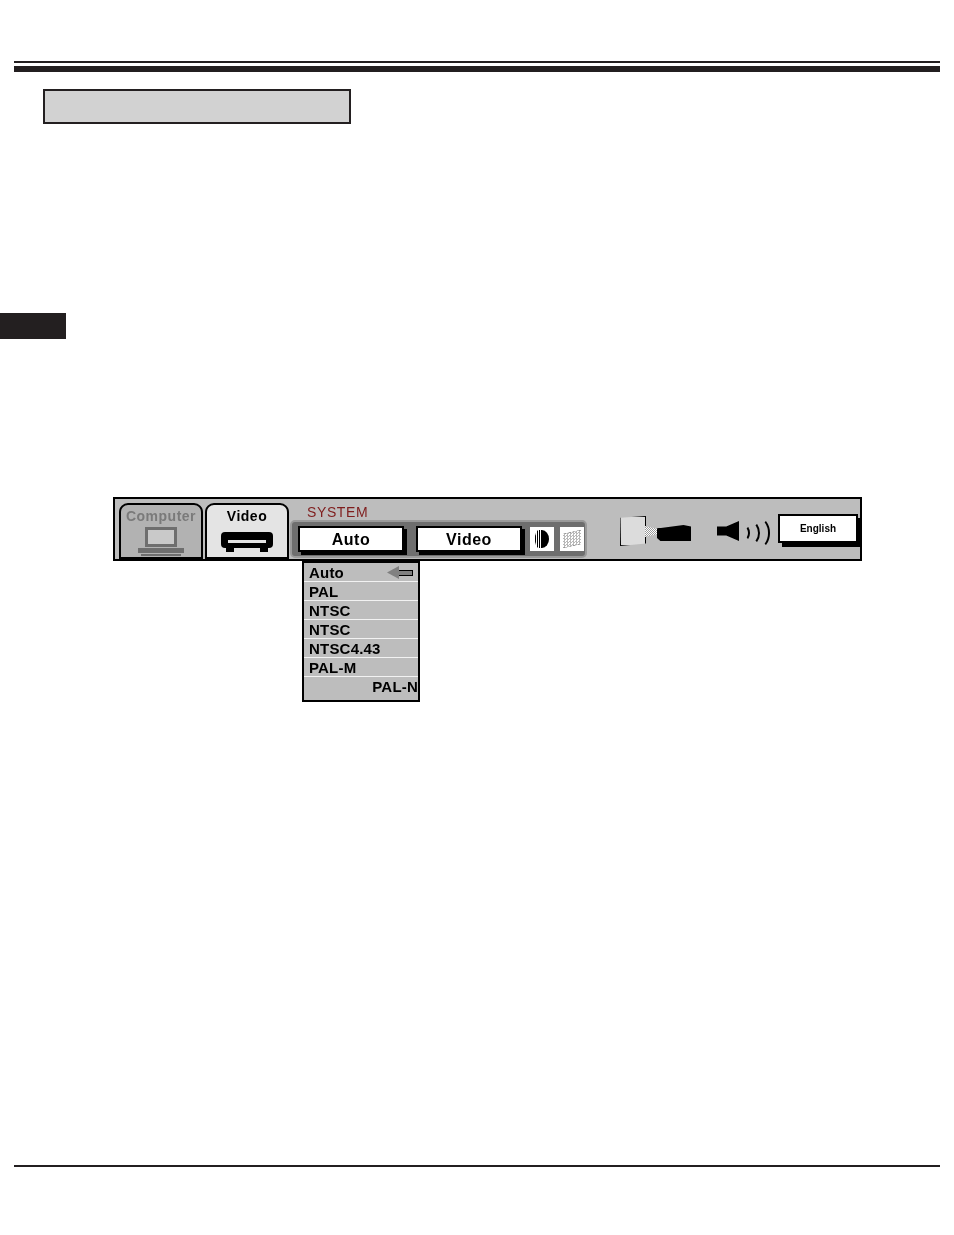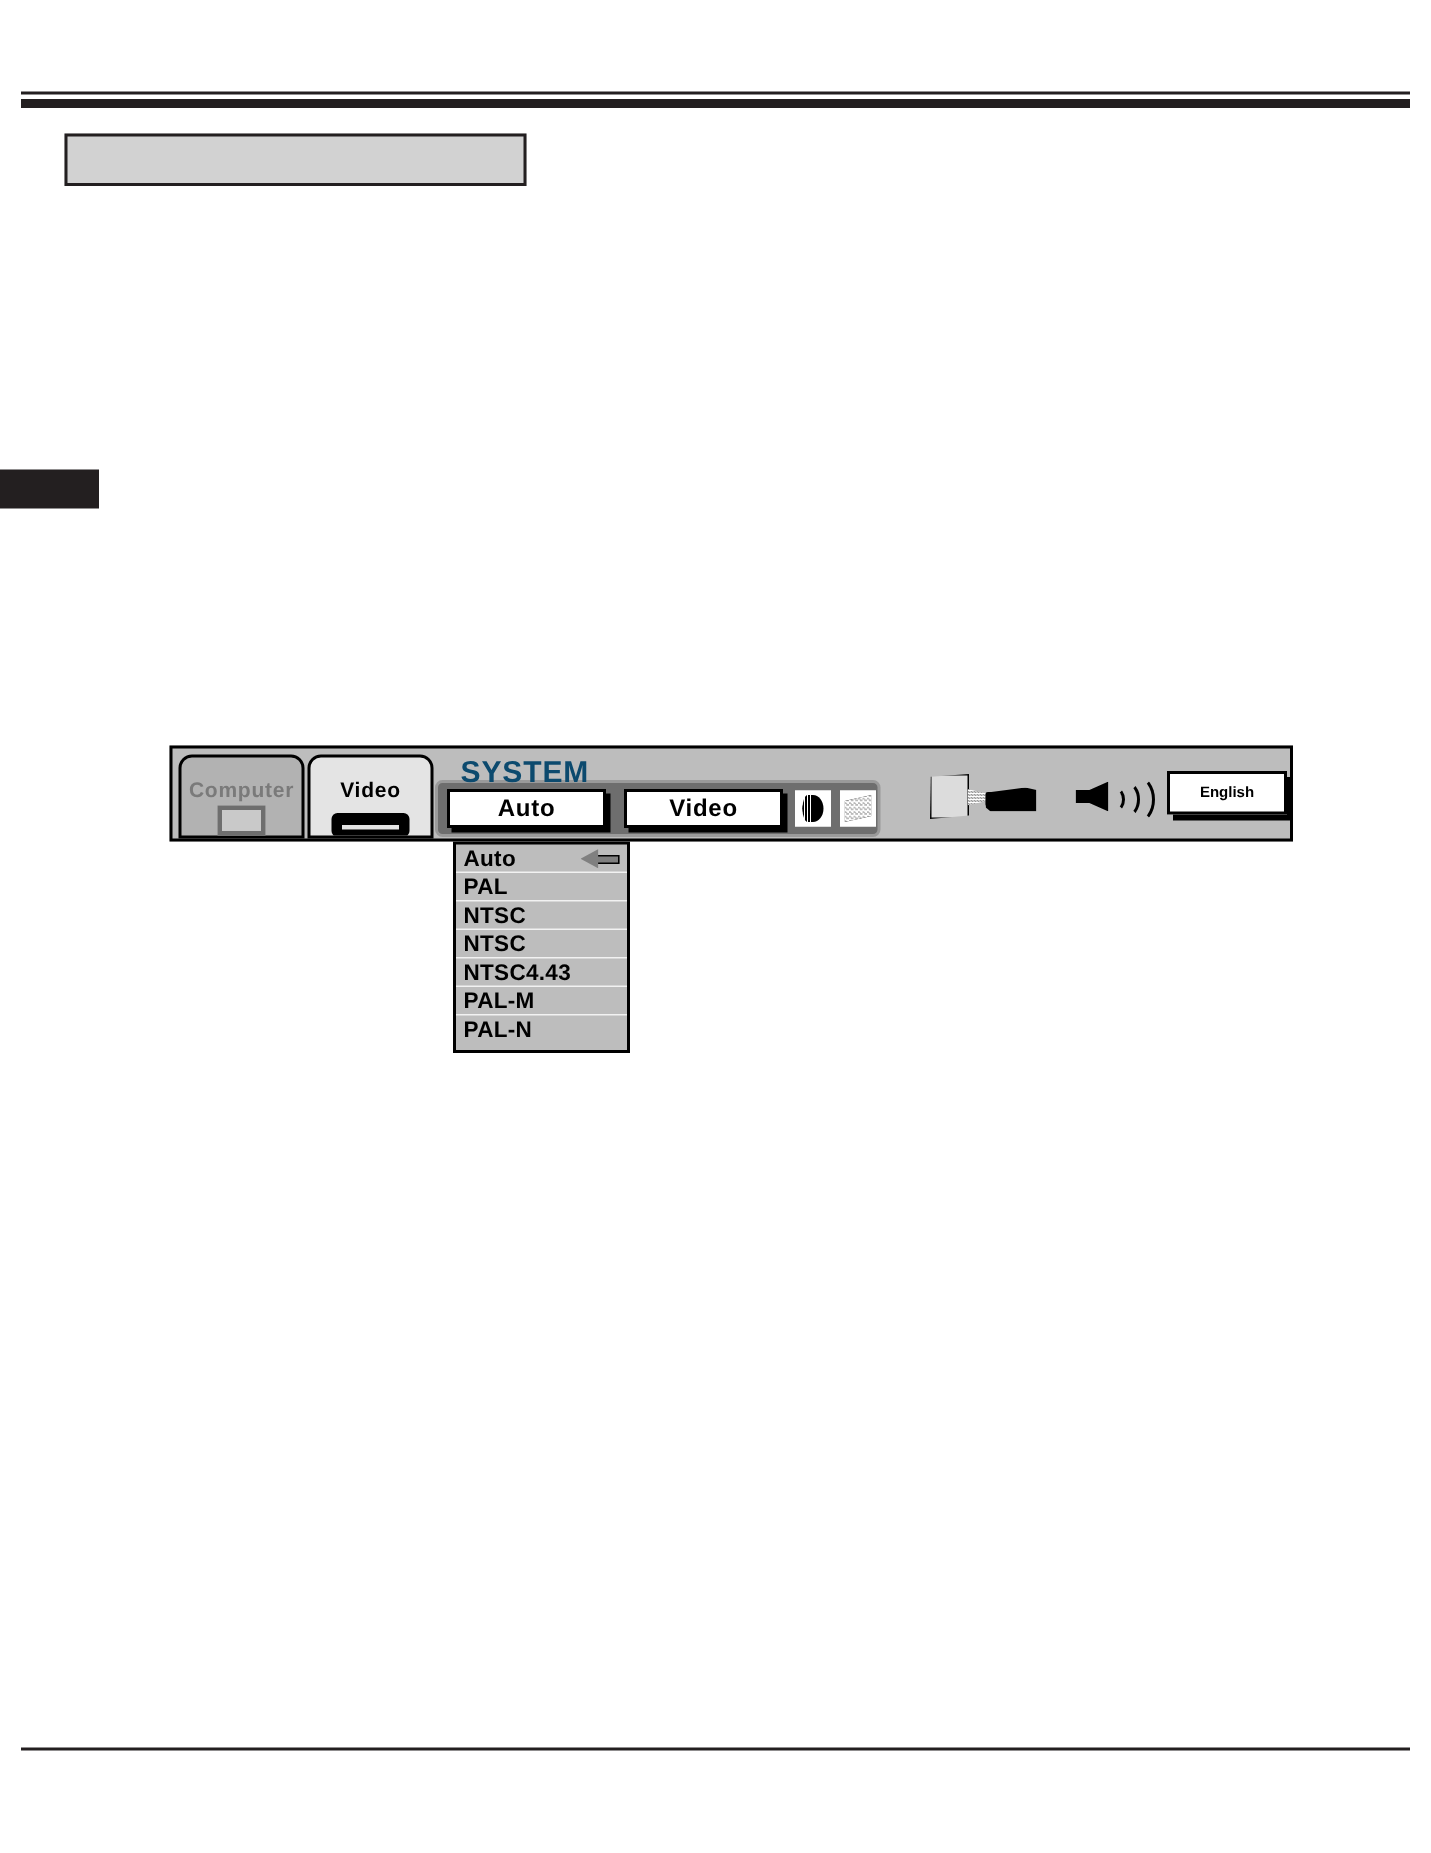--- a/index.html
+++ b/index.html
@@ -83,21 +83,21 @@
     width: 84px;
     height: 56px;
     box-sizing: border-box;
     border: 2px solid #000000;
     border-radius: 9px 9px 0 0;
     text-align: center;
     overflow: hidden;
   }
   .src-tab .tab-label {
     display: block;
-    margin-top: 13px;
+    margin-top: 3px;
     font-size: 14px;
     font-weight: bold;
     letter-spacing: .5px;
     line-height: 16px;
   }
   #tab-computer {
     left: 4px;
     background: #b2b2b2;
   }
   #tab-computer .tab-label { color: #7a7a7a; }
@@ -163,23 +163,23 @@
     background: #000000;
   }
   .vcr-icon .legl { left: 5px; }
   .vcr-icon .legr { left: 39px; }
 
   
   #system-label {
     position: absolute;
     left: 192px;
     top: 5px;
-    font-size: 20px;
-    font-weight: bold;
-    color: #0c4a6e;
+    font-size: 14px;
+    font-weight: normal;
+    color: #7f1d1d;
     letter-spacing: .6px;
     z-index: 4;
   }
   #system-group {
     position: absolute;
     left: 175px;
     top: 21px;
     width: 297px;
     height: 38px;
     background: #6e6e6e;
@@ -371,21 +371,21 @@
     line-height: 19px;
     padding-left: 5px;
     font-size: 15px;
     font-weight: bold;
     color: #000000;
     letter-spacing: .2px;
     border-bottom: 1px solid #f2f2f2;
     box-sizing: border-box;
     white-space: nowrap;
   }
-  .dd-item:last-child { border-bottom: none; }
+  .dd-item:last-child { border-bottom: none; text-align: right; }
   .dd-arrow {
     position: absolute;
     right: 5px;
     top: 3px;
     width: 26px;
     height: 13px;
   }
   .dd-arrow .shaft {
     position: absolute;
     right: 0; top: 4px;

